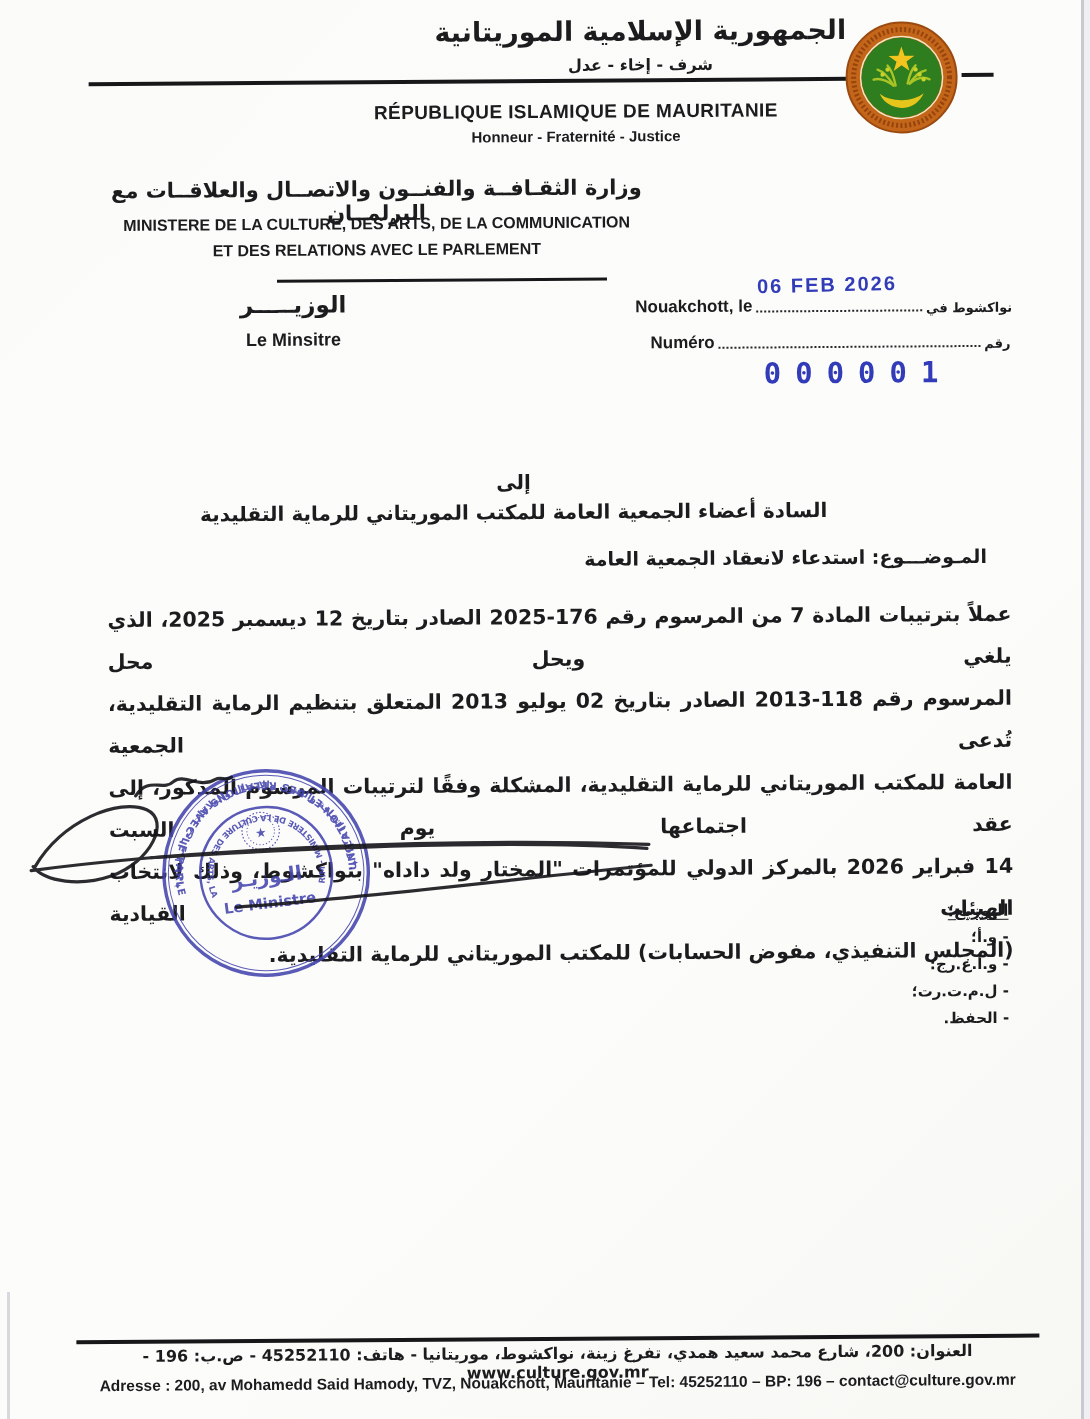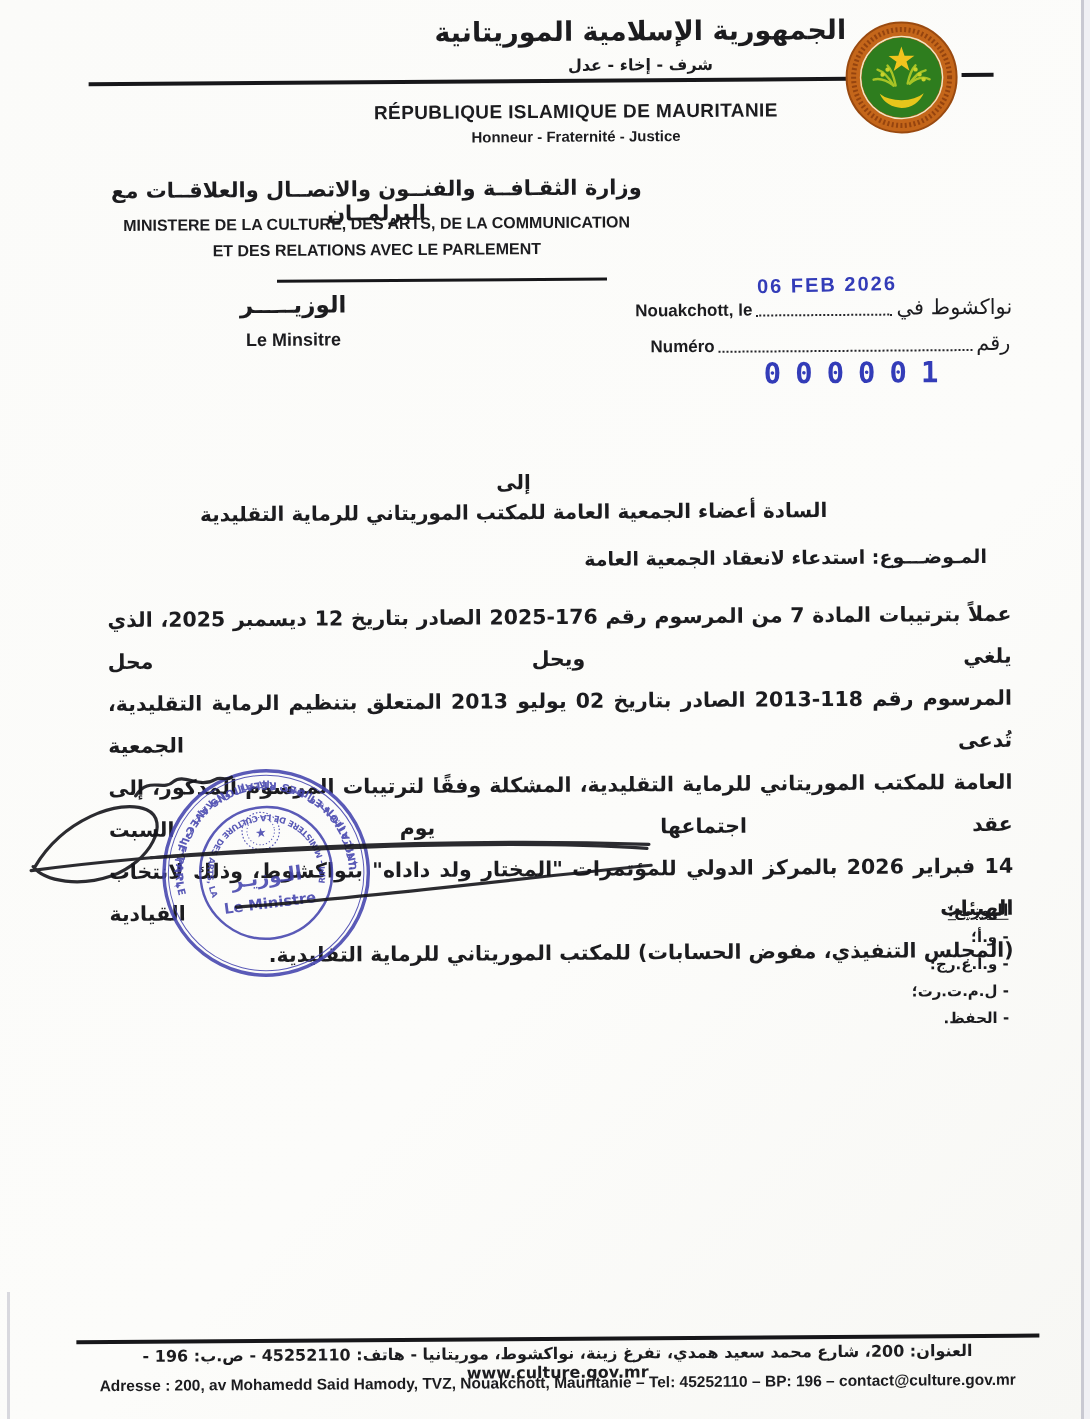--- a/index.html
+++ b/index.html
@@ -34,21 +34,21 @@
 
   .minister-rule{left:280px;top:278px;width:330px;height:3px;}
   .minister-ar{left:196px;top:290px;width:200px;font-size:23px;font-weight:700;}
   .minister-fr{left:196px;top:328px;width:200px;font-size:18px;font-weight:700;}
 
   
   .ref-row{display:flex;align-items:flex-end;font-weight:700;}
   .ref-city{left:638px;top:298px;width:377px;font-size:17px;}
   .ref-num{left:653px;top:334px;width:360px;font-size:17px;}
   .leader{flex:1;border-bottom:2.6px dotted #26262a;margin:0 4px 4px 4px;height:1px;}
-  .ref-ar{font-size:21px;font-weight:400;}
+  .ref-ar{font-size:13px;font-weight:700;}
   .stamp-ink{color:var(--stamp-ink,#333cb8);}
   .date-stamp{left:760px;top:275px;width:200px;font-size:20px;font-weight:700;
               letter-spacing:2px;transform:rotate(-1deg);font-family:"Liberation Sans",sans-serif;}
   .serial-stamp{left:766px;top:358px;width:260px;font-size:29px;font-weight:700;
                 letter-spacing:14px;font-family:"DejaVu Sans Mono",monospace;}
 
   
   .to-label{left:110px;top:470px;width:810px;font-size:20px;font-weight:700;}
   .addressee{left:110px;top:500px;width:810px;font-size:20px;font-weight:700;}
   .subject{left:388px;top:548px;width:600px;font-size:19px;font-weight:700;text-align:right;}

